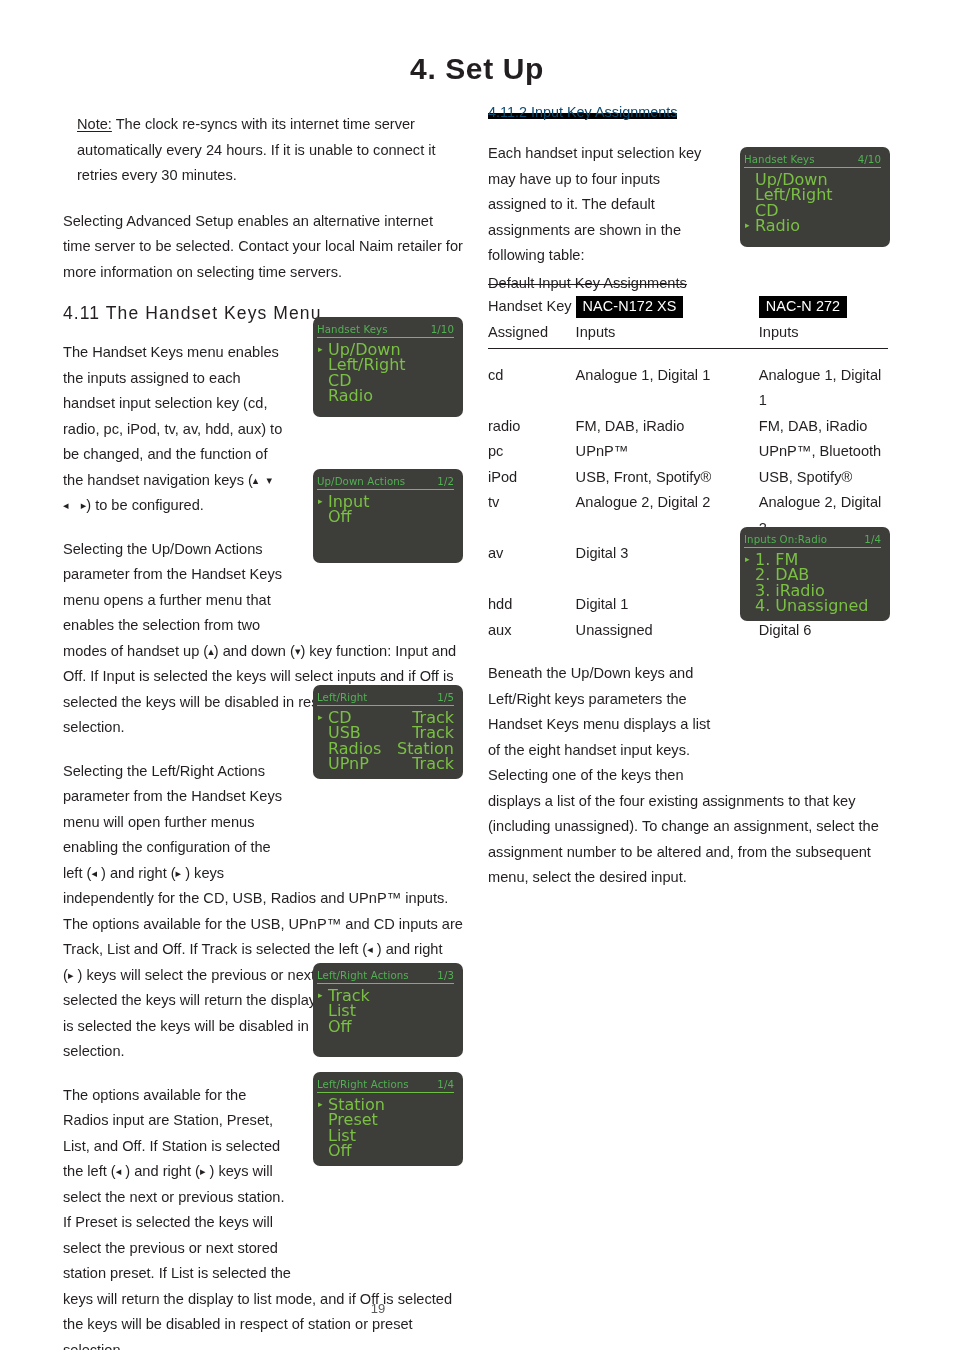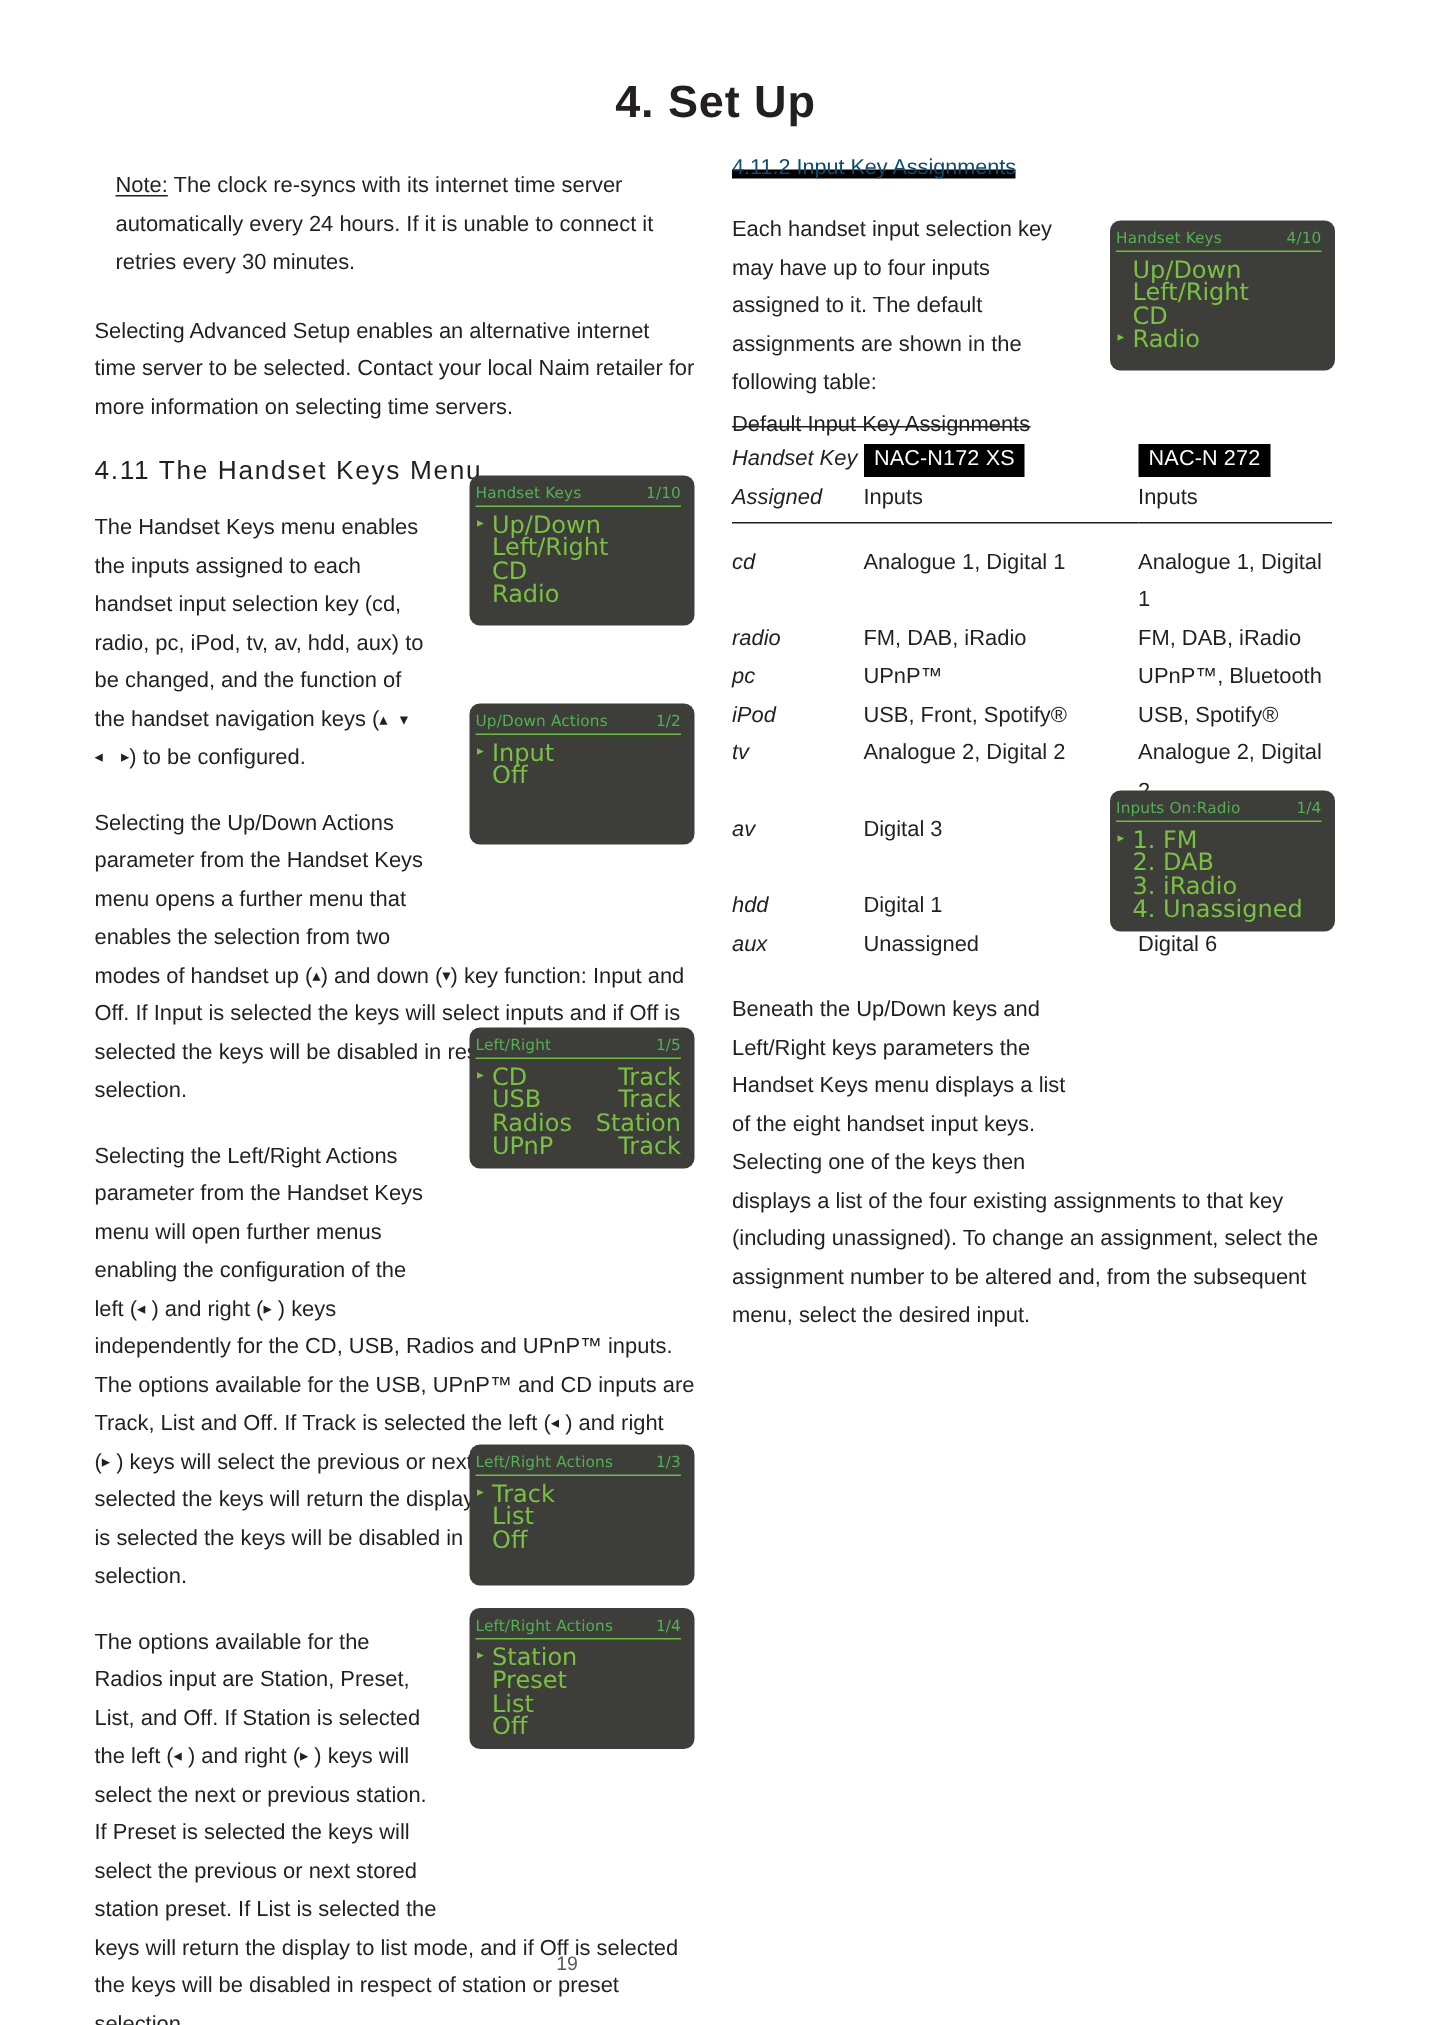--- a/index.html
+++ b/index.html
@@ -146,21 +146,21 @@
     font-size: 14.6px;
     color: #231f20;
   }
   .tbl { border-collapse: collapse; width: 400px; }
   .tbl td, .tbl th {
     text-align: left;
     font-weight: normal;
     vertical-align: baseline;
     padding: 0;
   }
-  .tbl .c1 { width: 92px; font-style: italic; }
+  .tbl .c1 { width: 92px; }
   .tbl .c2 { width: 200px; }
   .tbl .c3 { width: 140px; }
 
   .tbl tr.hdr-model td { padding-bottom: 3px; line-height: 22px; }
   .tbl tr.hdr-inputs td { padding-bottom: 5px; line-height: 22px; }
   .tbl tr.rule td {
     border-bottom: 1.4px solid #231f20;
     height: 0;
     font-size: 0;
     line-height: 0;

